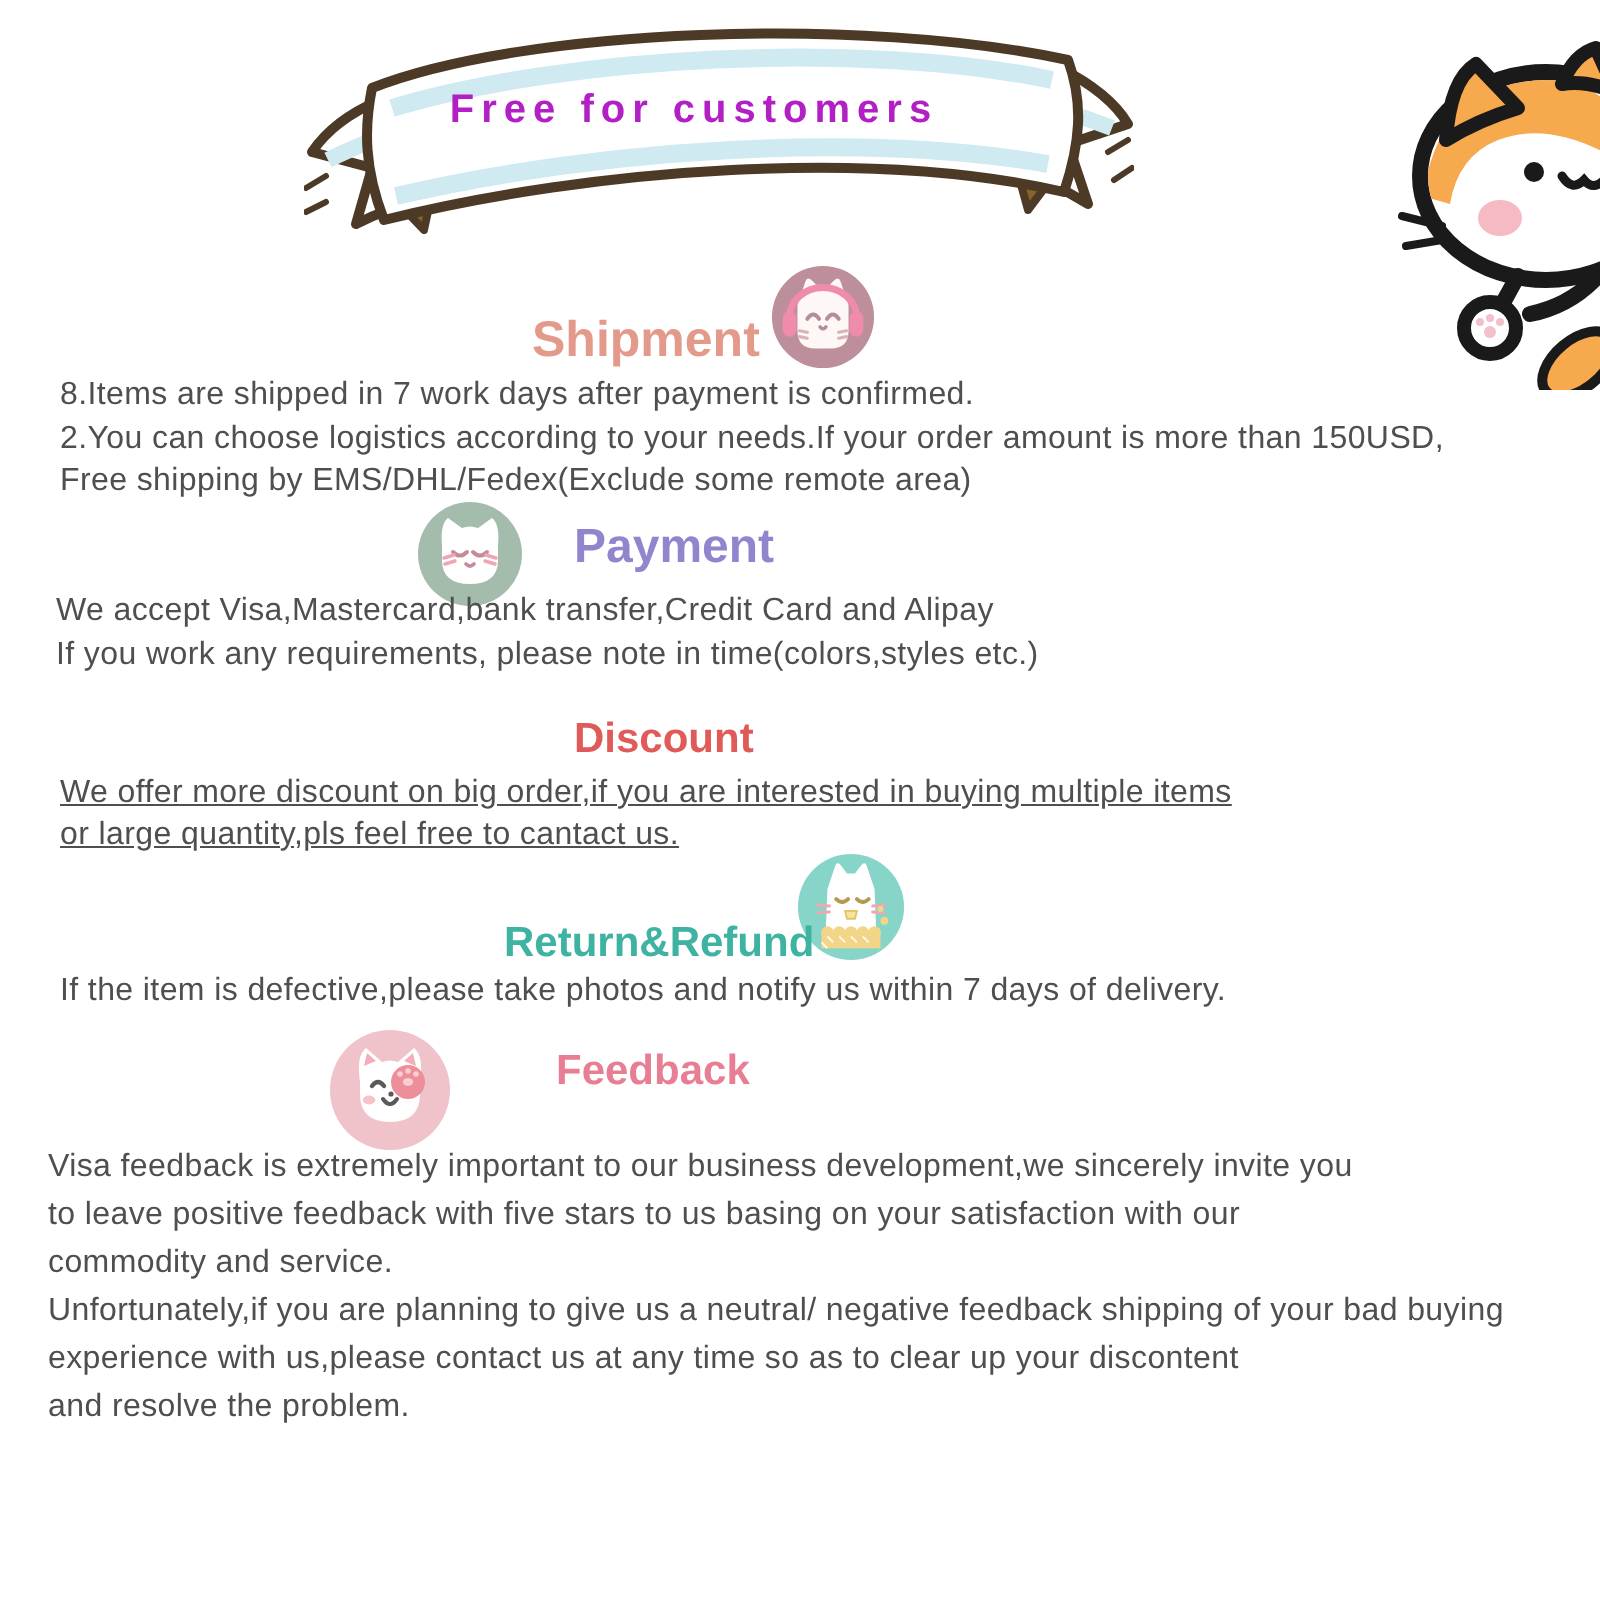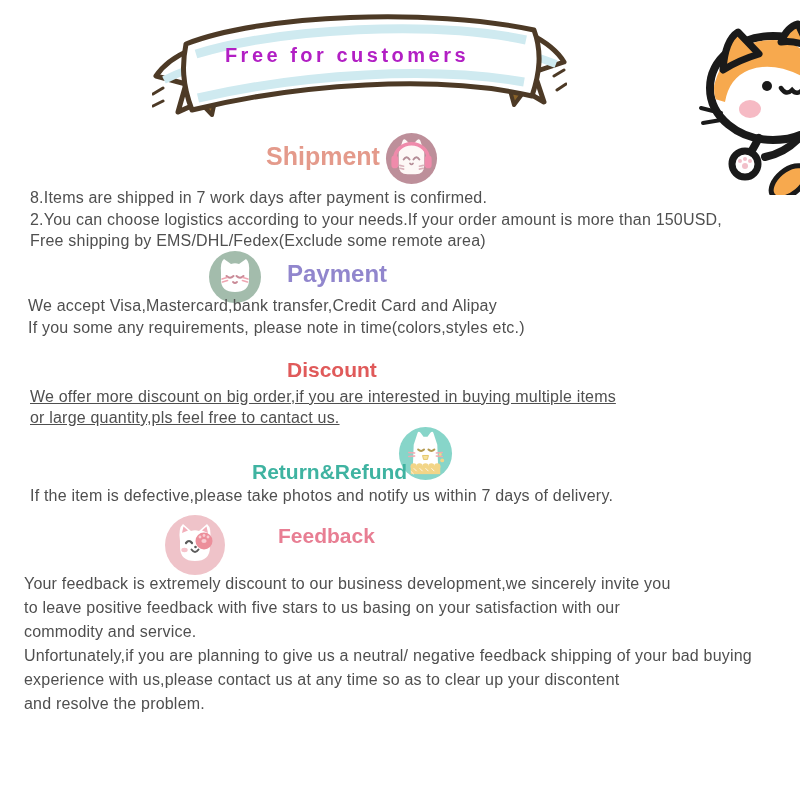--- a/index.html
+++ b/index.html
@@ -10,21 +10,21 @@
   }
   .abs { position:absolute; }
   .banner { left:152px; top:2px; width:415px; height:133px; }
   .banner svg { display:block; }
   .banner-title {
     position:absolute; left:0; top:42px; width:390px; text-align:center;
     font-size:20px; font-weight:bold; letter-spacing:3.5px; white-space:nowrap;
   }
   .mascot { left:693px; top:20px; width:107px; height:175px; }
   .heading { font-weight:bold; white-space:nowrap; }
-  .h-shipment { left:266px; top:142px; font-size:25px; }
+  .h-shipment { left:266px; top:156px; font-size:25px; }
   .h-payment  { left:287px; top:260px; font-size:24px; }
   .h-discount { left:287px; top:358px; font-size:21px; }
   .h-return   { left:252px; top:460px; font-size:21px; }
   .h-feedback { left:278px; top:524px; font-size:21px; }
   .icon svg { display:block; }
   .i-shipment { left:384px; top:131px; width:55px; height:55px; }
   .i-payment  { left:207px; top:249px; width:56px; height:56px; }
   .i-return   { left:397px; top:425px; width:57px; height:57px; }
   .i-feedback { left:163px; top:513px; width:64px; height:64px; }
   .para { font-size:16px; letter-spacing:0.2px; }
@@ -106,21 +106,21 @@
       <circle cx="28" cy="28" r="26" fill="#a3bcac"></circle>
       <path d="M14,24 Q13,13 17,10 L24,15 Q28,13.5 32,15 L39,10 Q43,13 42,24 L42,31 Q42,43 28,43 Q14,43 14,31 Z" fill="#ffffff"></path>
       <path d="M19.5,27 q3.5,3.5 7,0 M29.5,27 q3.5,3.5 7,0" stroke="#c98a97" stroke-width="2" fill="none" stroke-linecap="round"></path>
       <path d="M26,33 q2,2 4,0" stroke="#c98a97" stroke-width="1.8" fill="none" stroke-linecap="round"></path>
       <path d="M15,30 l5,-1.5 M15.5,33 l5,-1.5 M36,28.5 l5,1.5 M35.5,31.5 l5,1.5" stroke="#efa6b2" stroke-width="1.7" stroke-linecap="round"></path>
     </svg>
   </div>
   <div class="abs heading h-payment" style="color: rgb(145, 134, 205);">Payment</div>
   <div class="abs para p-payment">
     <div class="line">We accept Visa,Mastercard,bank transfer,Credit Card and Alipay</div>
-    <div class="line">If you some any requirements, please note in time(colors,styles etc.)</div>
+    <div class="line">If you work any requirements, please note in time(colors,styles etc.)</div>
   </div>
 
   <div class="abs heading h-discount" style="color: rgb(224, 90, 90);">Discount</div>
   <div class="abs para p-discount">
     <div class="line">We offer more discount on big order,if you are interested in buying multiple items</div>
     <div class="line">or large quantity,pls feel free to cantact us.</div>
   </div>
 
   <div class="abs icon i-return">
     <svg width="57" height="57" viewBox="0 0 58 58">
@@ -161,21 +161,21 @@
       <circle cx="41" cy="28" r="8.5" fill="#ec8f9b"></circle>
       <circle cx="37" cy="24" r="1.4" fill="#f8cdd3"></circle>
         <circle cx="41" cy="22.5" r="1.4" fill="#f8cdd3"></circle>
       <circle cx="45" cy="24" r="1.4" fill="#f8cdd3"></circle>
         <ellipse cx="41" cy="28" rx="2.6" ry="2" fill="#f8cdd3"></ellipse>
       <ellipse cx="21.5" cy="37" rx="3.2" ry="2.2" fill="#f6c3cb"></ellipse>
     </svg>
   </div>
   <div class="abs heading h-feedback" style="color: rgb(232, 126, 147);">Feedback</div>
   <div class="abs para p-feedback">
-    <div class="line">Your feedback is extremely discount to our business development,we sincerely invite you</div>
+    <div class="line">Visa feedback is extremely important to our business development,we sincerely invite you</div>
     <div class="line">to leave positive feedback with five stars to us basing on your satisfaction with our</div>
     <div class="line">commodity and service.</div>
     <div class="line">Unfortunately,if you are planning to give us a neutral/ negative feedback shipping of your bad buying</div>
     <div class="line">experience with us,please contact us at any time so as to clear up your discontent</div>
     <div class="line">and resolve the problem.</div>
   </div>
 
 </div>
 
 </body></html>

